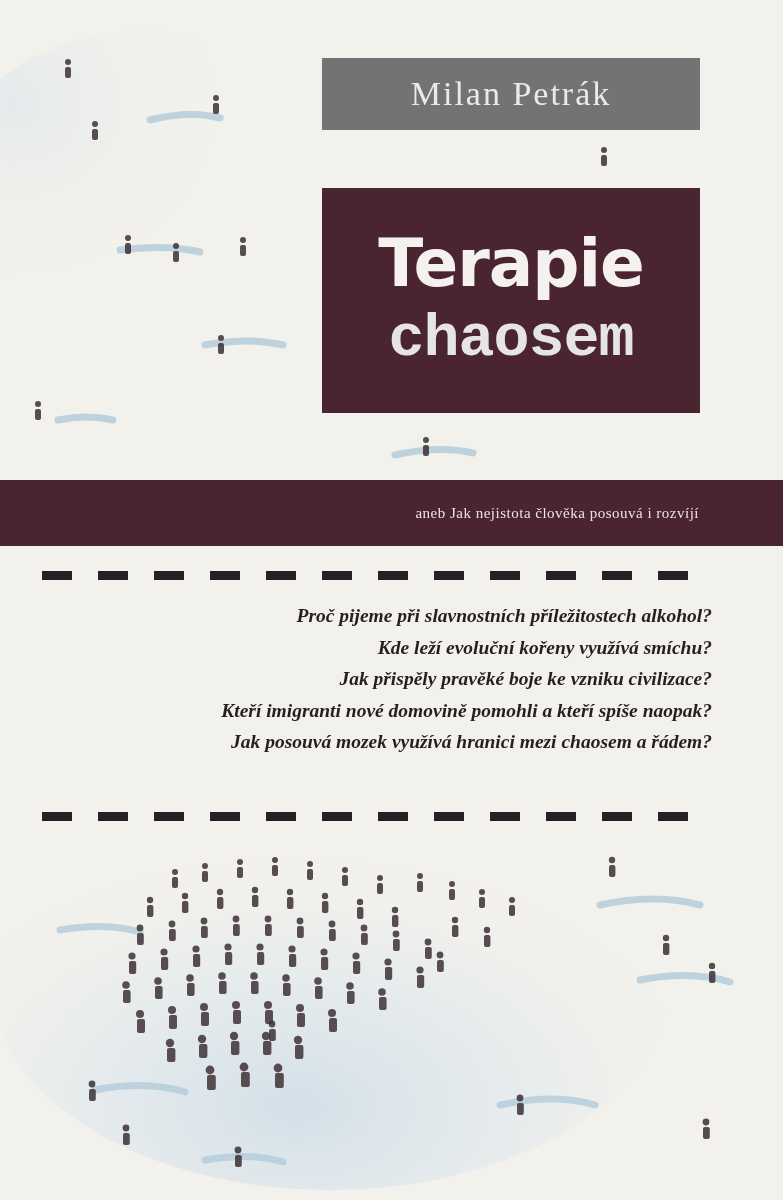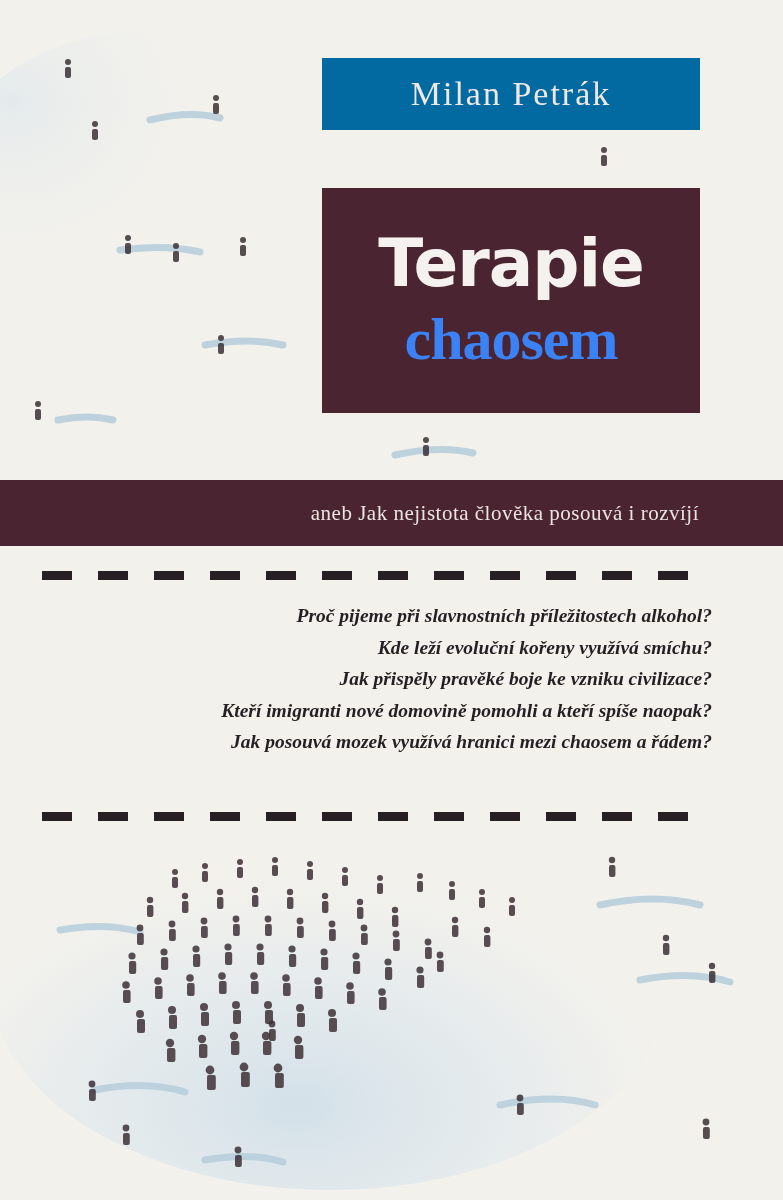--- a/index.html
+++ b/index.html
@@ -30,21 +30,21 @@
     height: 100%;
   }
 
   
   .author-band {
     position: absolute;
     left: 322px;
     top: 58px;
     width: 378px;
     height: 72px;
-    background: #0369a1;
+    background: #737373;
     display: flex;
     align-items: center;
     justify-content: center;
   }
   .author-name {
     color: #efe9e6;
     font-size: 34px;
     letter-spacing: 2px;
     font-family: "Liberation Serif", serif;
   }
@@ -64,22 +64,22 @@
   }
   .title-line1 {
     color: #f5f1ee;
     font-family: "DejaVu Sans", sans-serif;
     font-weight: bold;
     font-size: 66px;
     line-height: 1.02;
     letter-spacing: -1px;
   }
   .title-line2 {
-    color: #3b82f6;
-    font-family: Liberation Serif, serif;
+    color: #e5e5e5;
+    font-family: Liberation Mono, monospace;
     font-weight: bold;
     font-size: 60px;
     line-height: 1.05;
     letter-spacing: -1px;
     margin-top: 10px;
   }
 
   
   .subtitle-band {
     position: absolute;
@@ -87,21 +87,21 @@
     top: 480px;
     width: 783px;
     height: 66px;
     background: #4a2430;
     display: flex;
     align-items: center;
     justify-content: flex-end;
   }
   .subtitle-text {
     color: #ece4e2;
-    font-size: 21px;
+    font-size: 15px;
     letter-spacing: 0.5px;
     padding-right: 84px;
     font-family: "Liberation Serif", serif;
   }
 
   
   .dash-rule {
     position: absolute;
     left: 42px;
     width: 668px;

